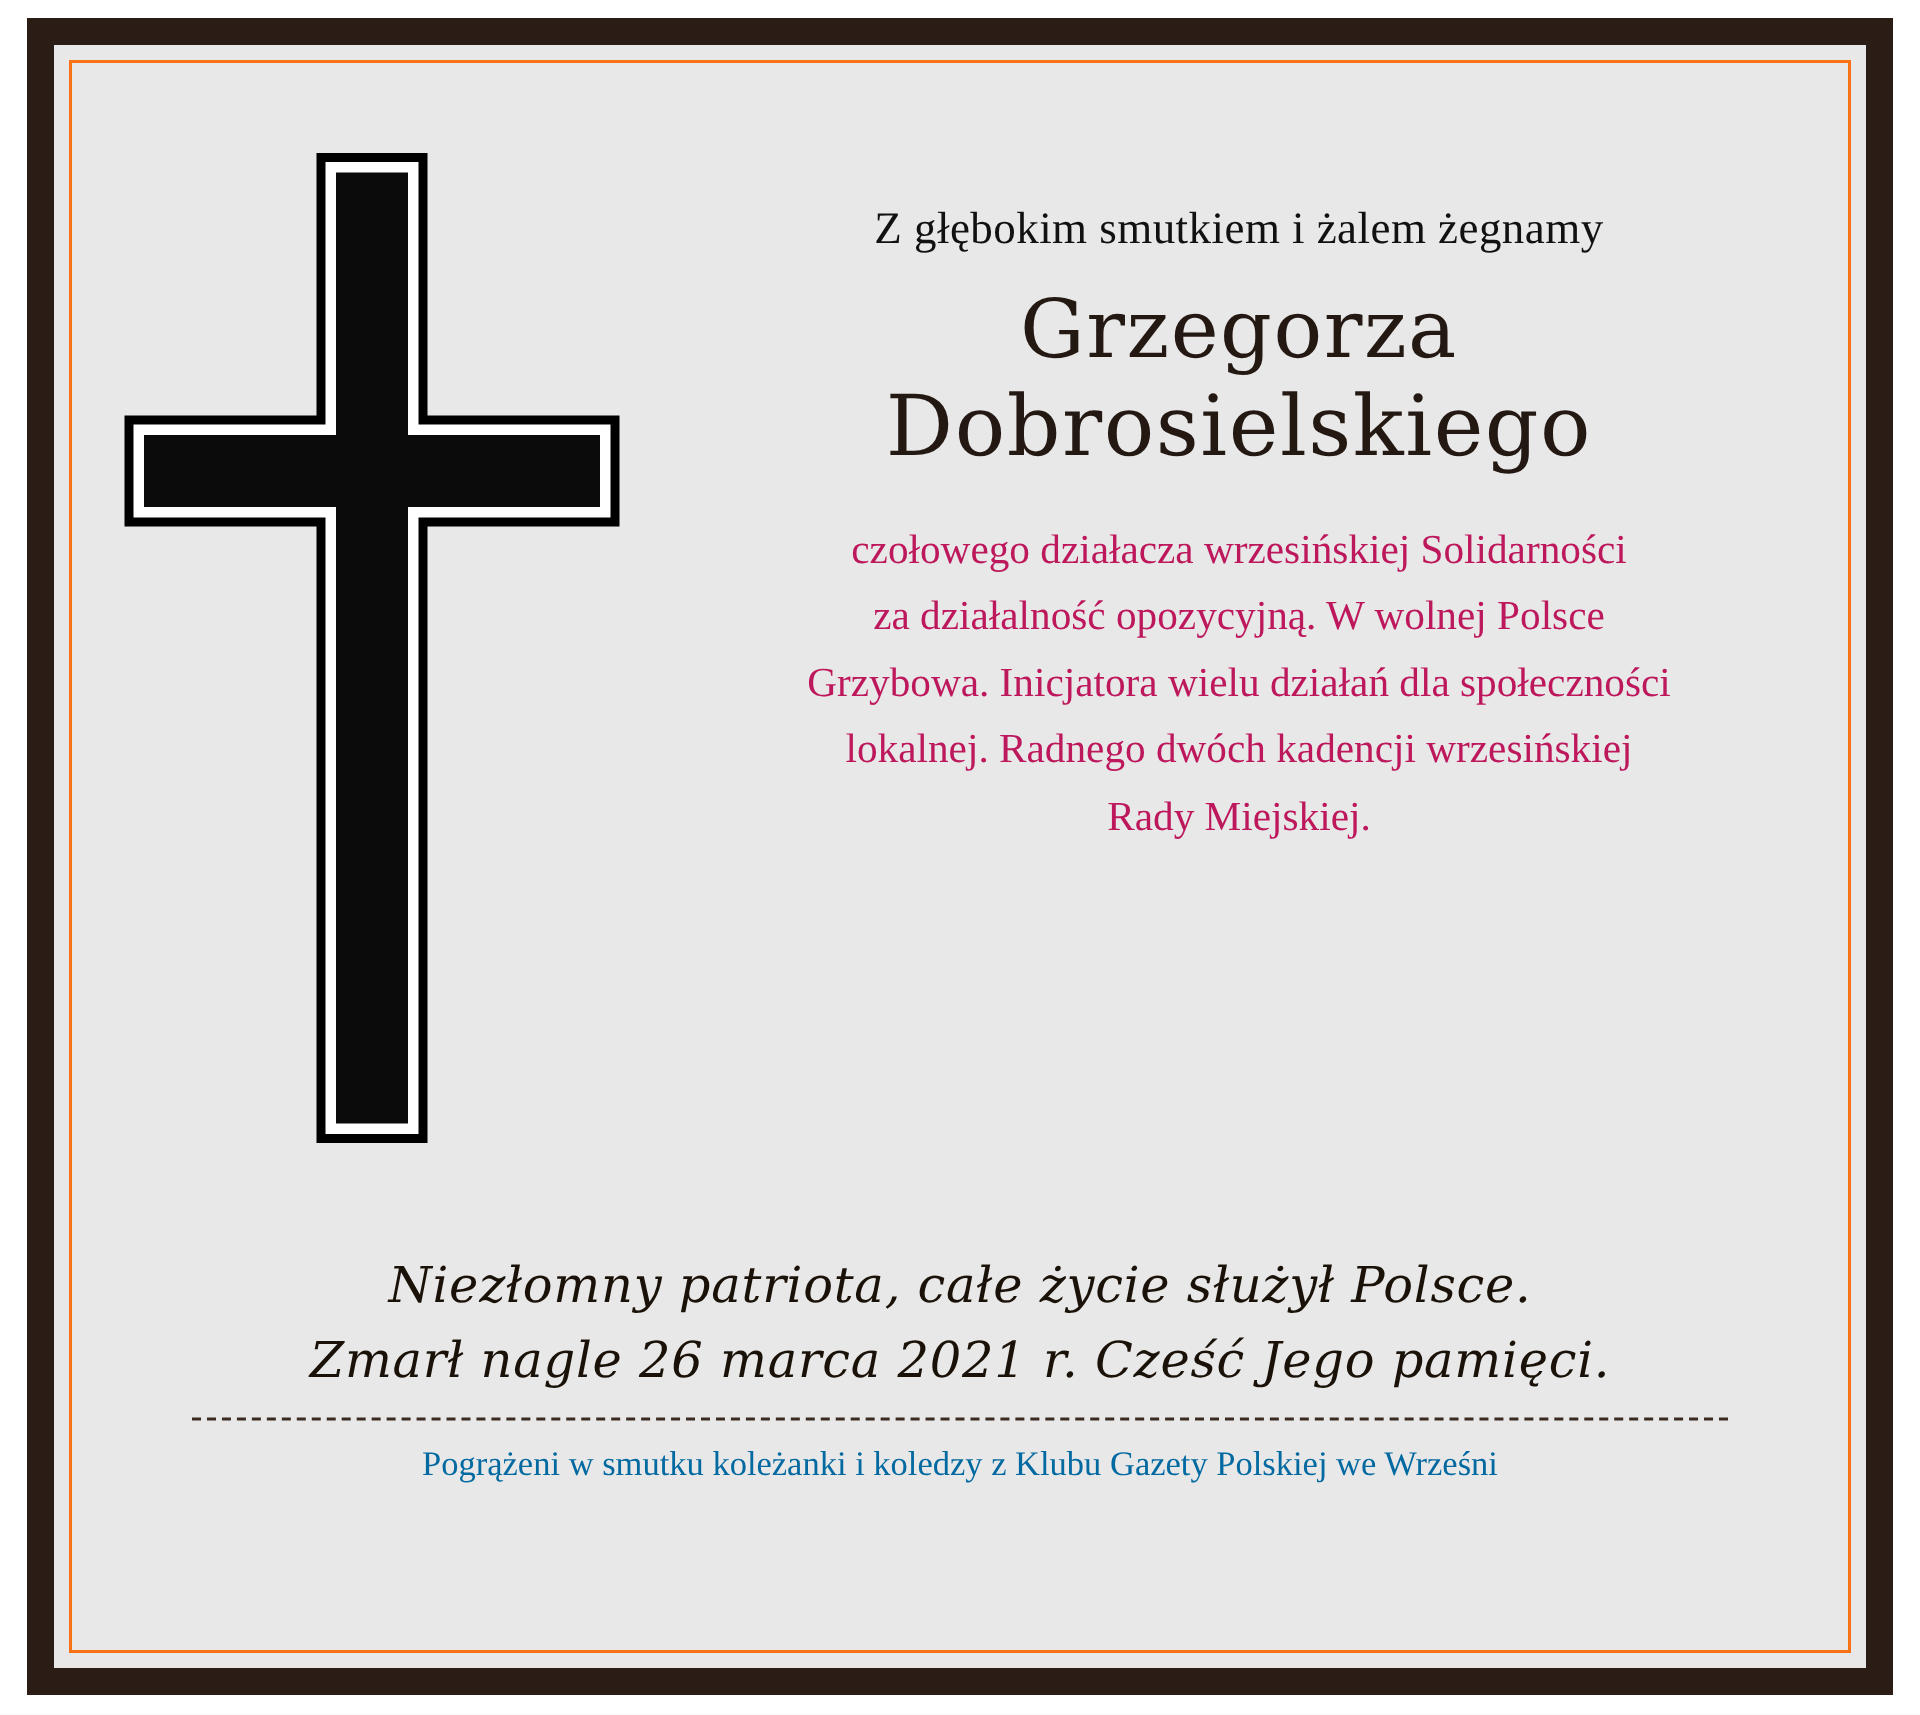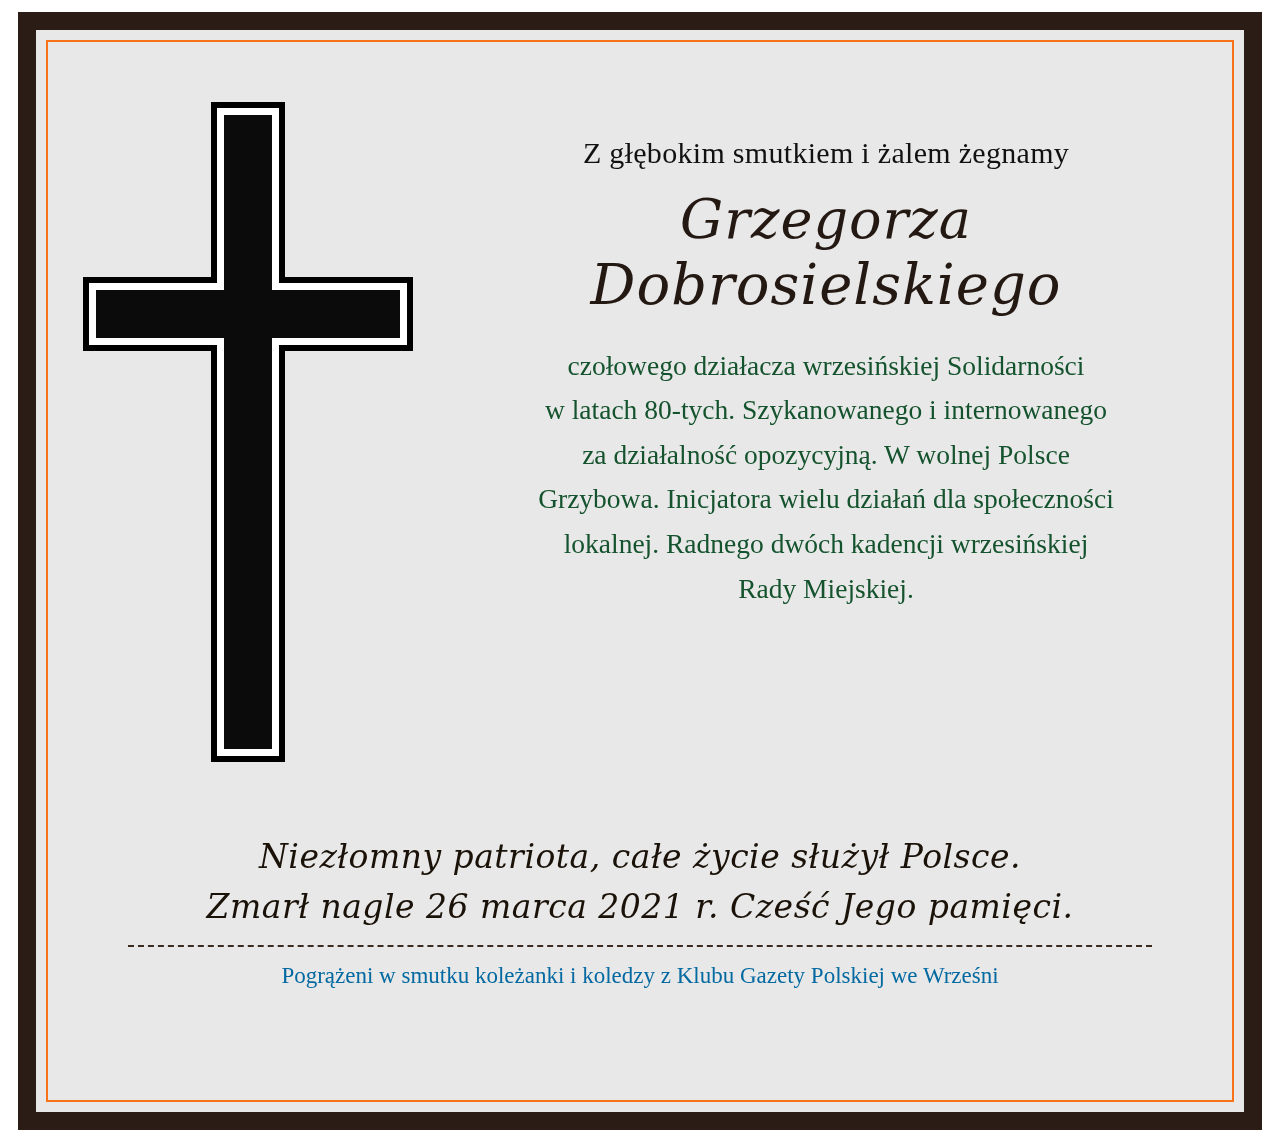--- a/index.html
+++ b/index.html
@@ -125,37 +125,36 @@
     text-align: center;
   }
   .intro {
     font-size: 30px;
     letter-spacing: 0.3px;
     margin-top: 56px;
     margin-bottom: 18px;
   }
   .name {
     font-family: "DejaVu Serif", serif;
-    font-style: italic;
     font-size: 54px;
     line-height: 1.18;
     color: #241812;
     margin: 6px 0 26px 0;
     letter-spacing: 1px;
   }
   .name .line {
     display: block;
   }
   .name .line-2 {
     font-size: 56px;
   }
   .bio {
     font-size: 27.5px;
     line-height: 1.62;
-    color: #14532d;
+    color: #be185d;
     margin: 0 6px;
   }
   .bio .line {
     display: block;
     white-space: nowrap;
   }
 
   
   .lower {
     padding: 0 46px;
@@ -210,21 +209,20 @@
 
             <div class="intro">Z głębokim smutkiem i żalem żegnamy</div>
 
             <div class="name">
               <span class="line line-1">Grzegorza</span>
               <span class="line line-2">Dobrosielskiego</span>
             </div>
 
             <div class="bio">
               <span class="line">czołowego działacza wrzesińskiej Solidarności</span>
-              <span class="line">w latach 80-tych. Szykanowanego i internowanego</span>
               <span class="line">za działalność opozycyjną. W wolnej Polsce</span>
               <span class="line">Grzybowa. Inicjatora wielu działań dla społeczności</span>
               <span class="line">lokalnej. Radnego dwóch kadencji wrzesińskiej</span>
               <span class="line">Rady Miejskiej.</span>
             </div>
 
           </div>
         </div>
 
         <div class="lower">

